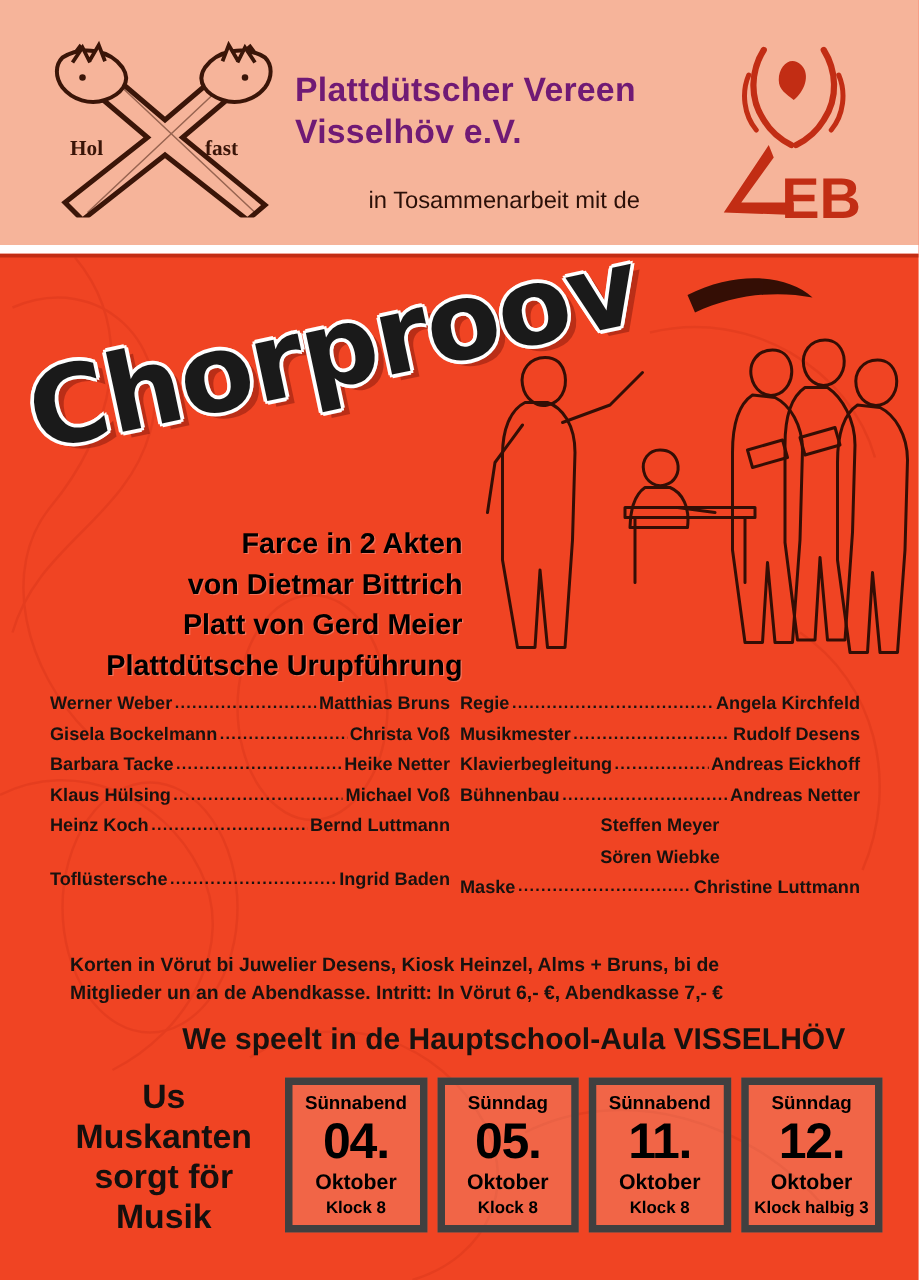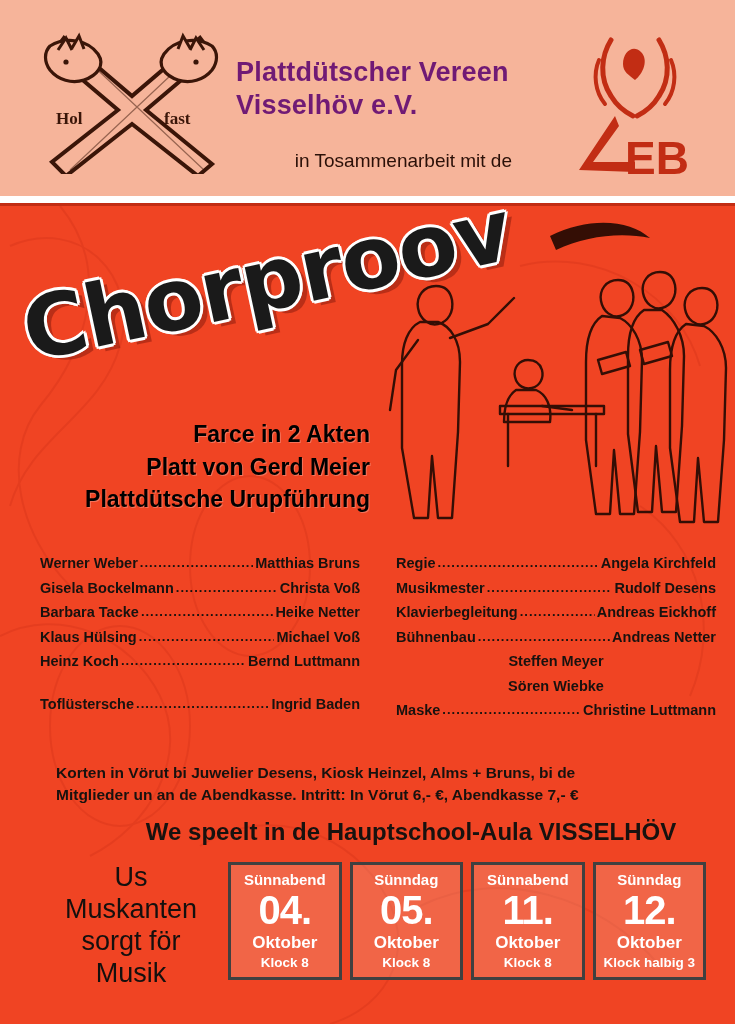--- a/index.html
+++ b/index.html
@@ -130,21 +130,21 @@
   .cast {
     position: absolute;
     left: 40px; top: 556px;
     width: 660px;
     color: #18120f;
     font-size: 14.5px;
     font-weight: bold;
   }
   .cast-cols {
     display: flex;
-    gap: 36px;
+    gap: 8px;
   }
   .cast-col { width: 320px; }
   .cast-row {
     display: flex;
     align-items: baseline;
     line-height: 1.0;
     margin-bottom: 10px;
     white-space: nowrap;
   }
   .cast-role { flex: 0 0 auto; }
@@ -182,40 +182,40 @@
     padding-left: 70px;
     box-sizing: border-box;
   }
 
   
   .musicians {
     position: absolute;
     left: 36px; top: 862px;
     width: 190px;
     color: #14100e;
-    font-weight: normal;
+    font-weight: bold;
     font-size: 27px;
     line-height: 1.18;
     text-align: center;
   }
   .dates {
     position: absolute;
     left: 228px; top: 862px;
     width: 478px;
     display: flex;
     gap: 8px;
   }
   .date-card {
     flex: 1 1 0;
-    border: 3px solid #404040;
+    border: 6px solid #404040;
     background: rgba(246,180,154,.30);
     text-align: center;
     padding: 6px 2px 7px;
     box-sizing: border-box;
-    color: #ffffff;
+    color: #000000;
   }
   .date-day {
     font-size: 15px;
     font-weight: bold;
     margin-bottom: 1px;
   }
   .date-num {
     font-size: 40px;
     font-weight: bold;
     line-height: 1.0;
@@ -324,20 +324,21 @@
       <path d="M290 140 l28 -8 l4 14 l-28 8 z"></path>
     </g>
   </svg>
 
   <div class="title-wrap">
     <div class="title">Chorproov</div>
   </div>
 
   <div class="subtitle">
     <div>Farce in 2 Akten</div>
+    <div>von Dietmar Bittrich</div>
     <div>Platt von Gerd Meier</div>
     <div>Plattdütsche Urupführung</div>
   </div>
 
   <div class="cast">
     <div class="cast-cols">
 
       <div class="cast-col">
         <div class="cast-row">
           <span class="cast-role">Werner Weber</span>

